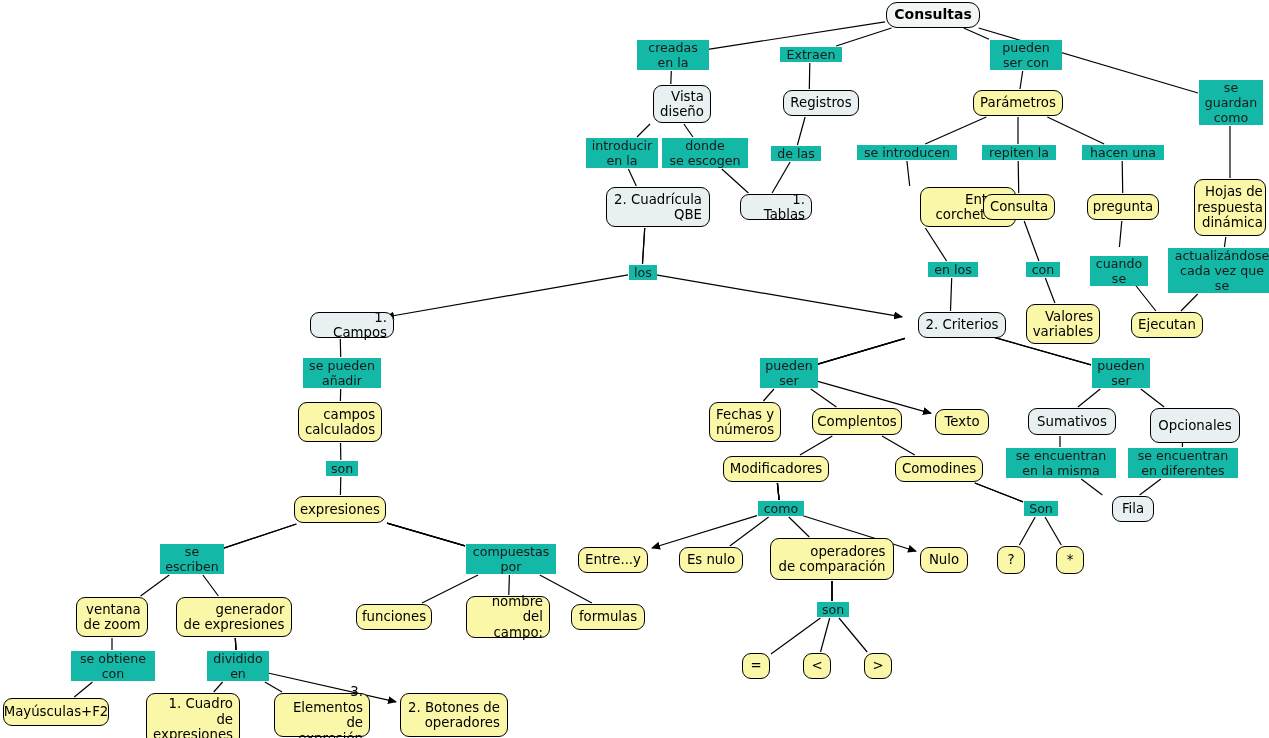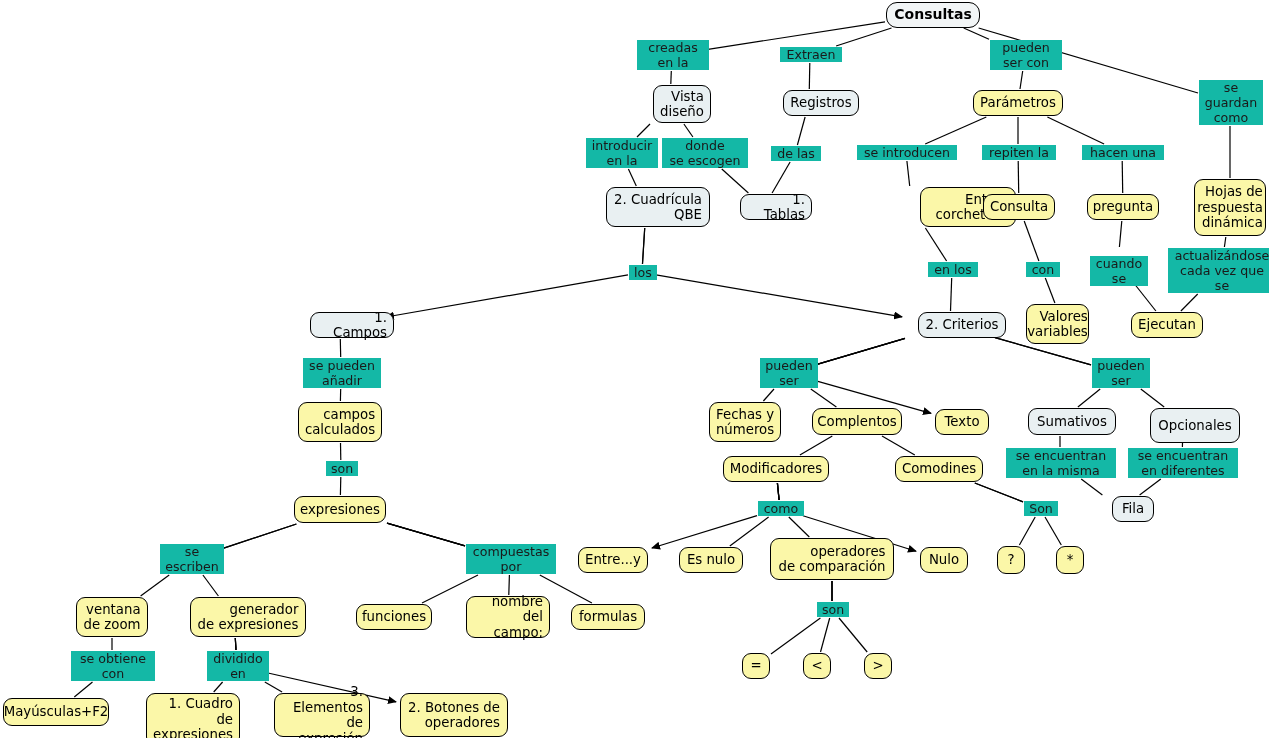--- a/index.html
+++ b/index.html
@@ -195,21 +195,21 @@
 dinámica</div>
       <div class="node blue" style="left: 594px; top: 187px; width: 104px; height: 40px;">2. Cuadrícula
 QBE</div>
       <div class="node blue" style="left: 728px; top: 194px; width: 72px; height: 26px;">1. Tablas</div>
       <div class="node yellow" style="left: 920px; top: 187px; width: 96px; height: 40px;">Entre
 corchetes</div>
       <div class="node yellow" style="left: 983px; top: 194px; width: 72px; height: 26px;">Consulta</div>
       <div class="node yellow" style="left: 1087px; top: 194px; width: 72px; height: 26px;">pregunta</div>
       <div class="node blue" style="left: 298px; top: 312px; width: 84px; height: 26px;">1. Campos</div>
       <div class="node blue" style="left: 906px; top: 312px; width: 88px; height: 26px;">2. Criterios</div>
-      <div class="node yellow" style="left: 1026px; top: 304px; width: 63px; height: 40px;">Valores
+      <div class="node yellow" style="left: 1026px; top: 304px; width: 74px; height: 40px;">Valores
 variables</div>
       <div class="node yellow" style="left: 1131px; top: 312px; width: 72px; height: 26px;">Ejecutan</div>
       <div class="node yellow" style="left: 298px; top: 402px; width: 84px; height: 40px;">campos
 calculados</div>
       <div class="node yellow" style="left: 709px; top: 402px; width: 72px; height: 40px;">Fechas y
 números</div>
       <div class="node yellow" style="left: 812px; top: 408px; width: 90px; height: 27px;">Complentos</div>
       <div class="node yellow" style="left: 935px; top: 409px; width: 54px; height: 26px;">Texto</div>
       <div class="node blue" style="left: 1016px; top: 408px; width: 88px; height: 27px;">Sumativos</div>
       <div class="node blue" style="left: 1138px; top: 408px; width: 90px; height: 35px;">Opcionales</div>
@@ -219,21 +219,21 @@
       <div class="node blue" style="left: 1100px; top: 496px; width: 42px; height: 26px;">Fila</div>
       <div class="node yellow" style="left: 578px; top: 547px; width: 70px; height: 26px;">Entre...y</div>
       <div class="node yellow" style="left: 679px; top: 547px; width: 64px; height: 26px;">Es nulo</div>
       <div class="node yellow" style="left: 770px; top: 538px; width: 124px; height: 42px;">operadores
 de comparación</div>
       <div class="node yellow" style="left: 920px; top: 547px; width: 48px; height: 26px;">Nulo</div>
       <div class="node yellow" style="left: 997px; top: 546px; width: 28px; height: 28px;">?</div>
       <div class="node yellow" style="left: 1056px; top: 546px; width: 28px; height: 28px;">*</div>
       <div class="node yellow" style="left: 76px; top: 597px; width: 72px; height: 40px;">ventana
 de zoom</div>
-      <div class="node yellow" style="left: 176px; top: 597px; width: 116px; height: 40px; margin-left: 14px;">generador
+      <div class="node yellow" style="left: 176px; top: 597px; width: 116px; height: 40px;">generador
 de expresiones</div>
       <div class="node yellow" style="left: 356px; top: 604px; width: 76px; height: 26px;">funciones</div>
       <div class="node yellow" style="left: 466px; top: 596px; width: 84px; height: 42px;">nombre del
 campo:</div>
       <div class="node yellow" style="left: 571px; top: 604px; width: 74px; height: 26px;">formulas</div>
       <div class="node yellow" style="left: 742px; top: 653px; width: 28px; height: 24px;">=</div>
       <div class="node yellow" style="left: 803px; top: 653px; width: 28px; height: 24px;">&lt;</div>
       <div class="node yellow" style="left: 864px; top: 653px; width: 28px; height: 24px;">&gt;</div>
       <div class="node yellow" style="left: 3px; top: 698px; width: 106px; height: 28px;">Mayúsculas+F2</div>
       <div class="node yellow" style="left: 146px; top: 693px; width: 94px; height: 53px;">1. Cuadro de

